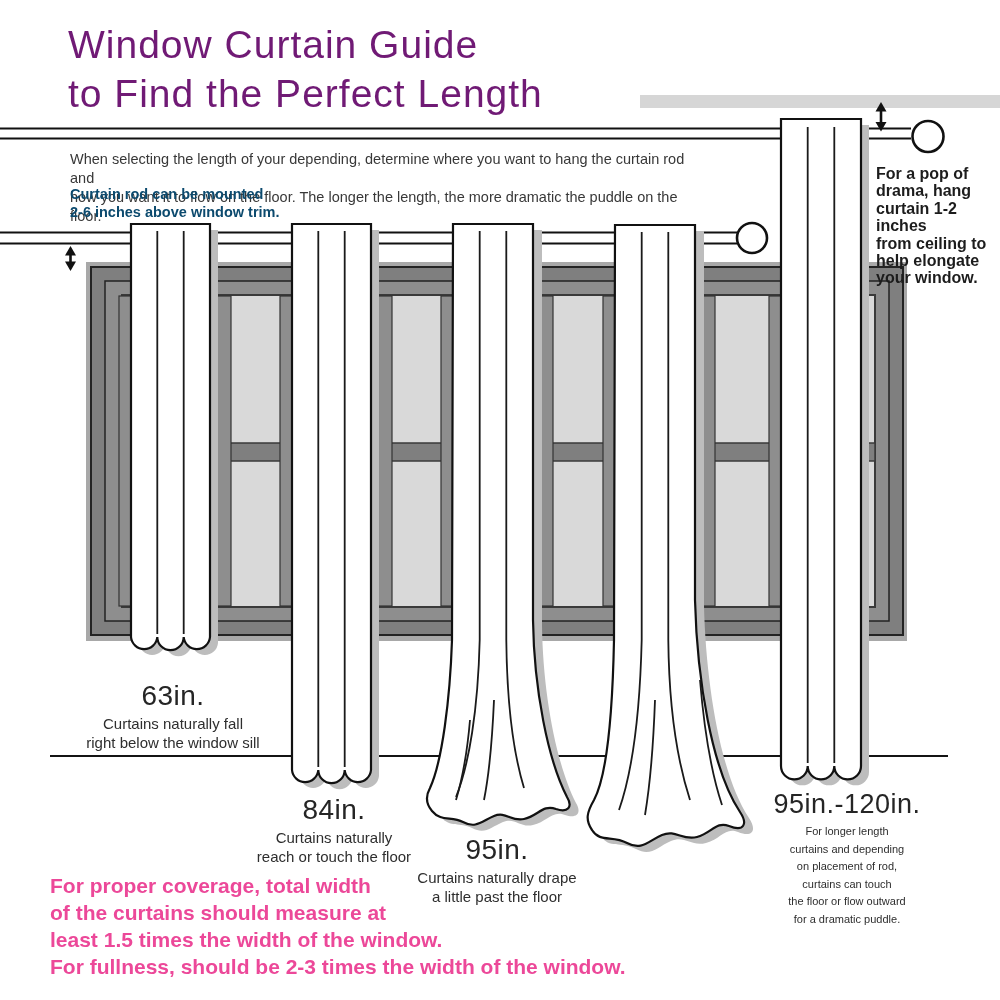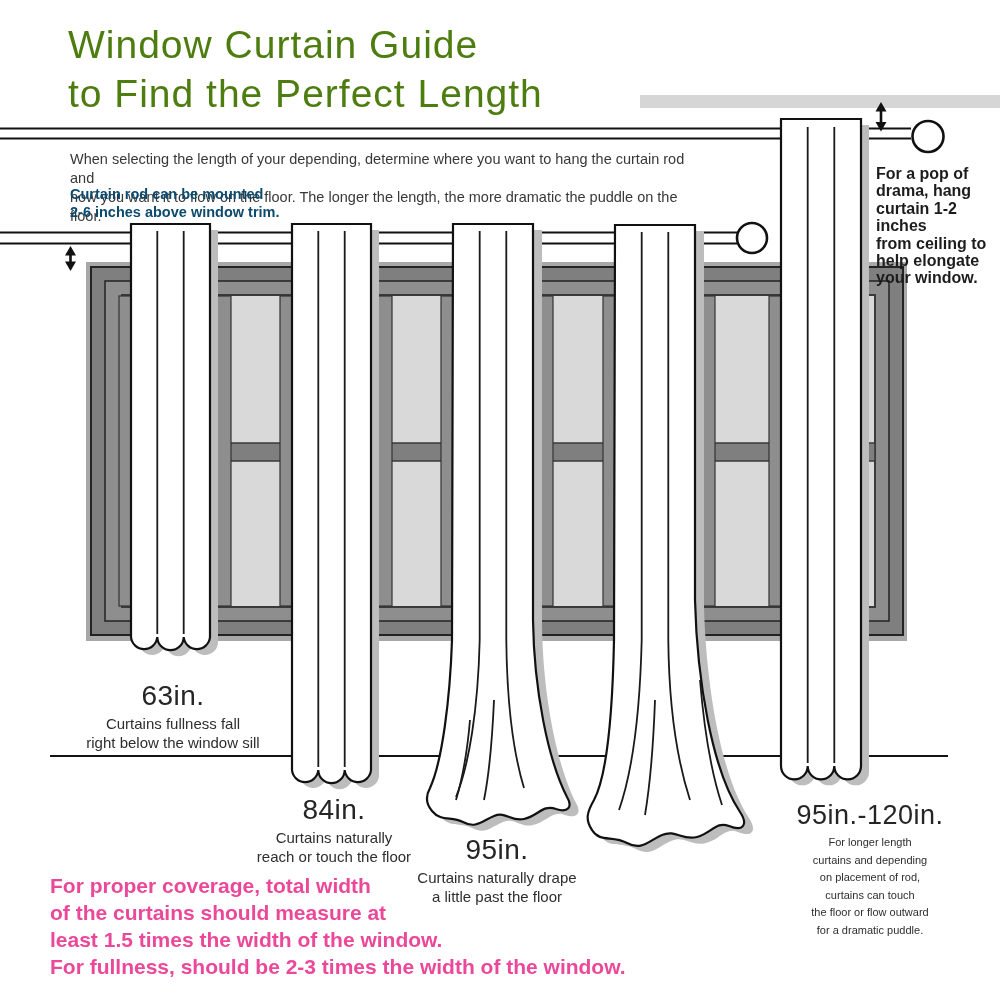--- a/index.html
+++ b/index.html
@@ -5,42 +5,42 @@
   html,body{margin:0;padding:0;background:#fff;}
   #canvas{
     position:relative;width:1000px;height:1000px;background:#ffffff;
     font-family:"Liberation Sans", sans-serif;overflow:hidden;
   }
   #art{position:absolute;left:0;top:0;}
   .txt{position:absolute;white-space:pre-line;}
   .title{
     left:68px;top:20px;width:640px;
     font-size:39px;line-height:49px;font-weight:300;
-    letter-spacing:1px;color:#4d7c0f;
+    letter-spacing:1px;color:#701a75;
   }
   .intro{
     left:70px;top:150px;width:640px;
     font-size:14.5px;line-height:19px;color:#383838;
   }
   .rod-note{
     left:70px;top:185px;width:320px;
     font-size:14.5px;line-height:18px;font-weight:bold;color:#0c4a6e;
   }
   .ceiling-note{
     left:876px;top:165px;width:124px;
     font-size:16px;line-height:17.4px;font-weight:bold;color:#1c1c1c;
   }
   .len-label{position:absolute;text-align:center;}
   .len-label .num{font-size:28px;color:#252525;letter-spacing:0.5px;}
   .len-label .desc{font-size:15px;line-height:18.5px;color:#2e2e2e;margin-top:3px;white-space:pre-line;}
   .l63{left:53px;top:680px;width:240px;}
   .l84{left:214px;top:794px;width:240px;}
   .l95{left:377px;top:834px;width:240px;}
   .l108{left:542px;top:864px;width:240px;}
-  .l95120{left:768px;top:789px;width:204px;margin-top:11px;}
+  .l95120{left:745px;top:789px;width:204px;}
   .l95120 .num{font-size:27px;}
   .l95120 .desc{font-size:11px;line-height:17.5px;}
   .footer{
     left:50px;top:872px;width:640px;
     font-size:21px;line-height:27px;font-weight:bold;color:#ec4899;
   }
 </style>
 </head>
 <body>
 
@@ -152,21 +152,21 @@
 
   <div class="txt ceiling-note">For a pop of
 drama, hang
 curtain 1-2 inches
 from ceiling to
 help elongate
 your window.</div>
 
   <div class="len-label l63">
     <div class="num">63in.</div>
-    <div class="desc">Curtains fullness fall
+    <div class="desc">Curtains naturally fall
 right below the window sill</div>
   </div>
 
   <div class="len-label l84">
     <div class="num">84in.</div>
     <div class="desc">Curtains naturally
 reach or touch the floor</div>
   </div>
 
   <div class="len-label l95">

